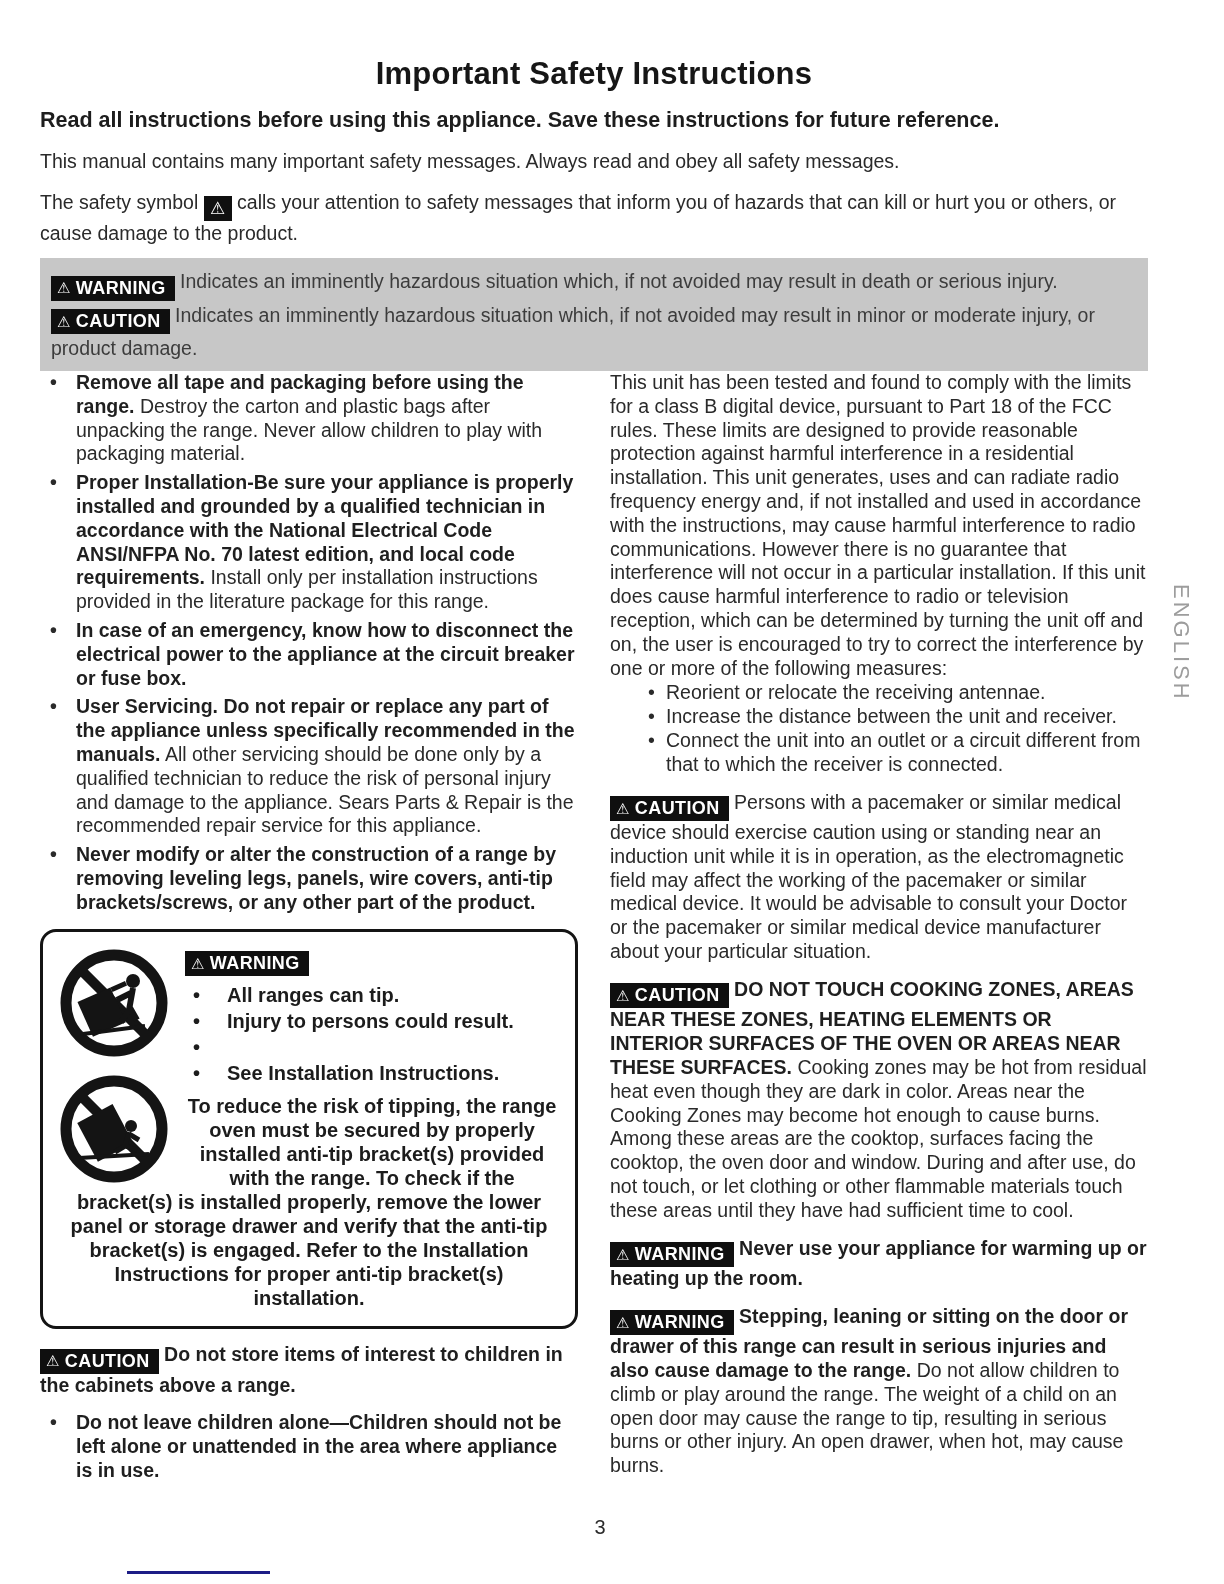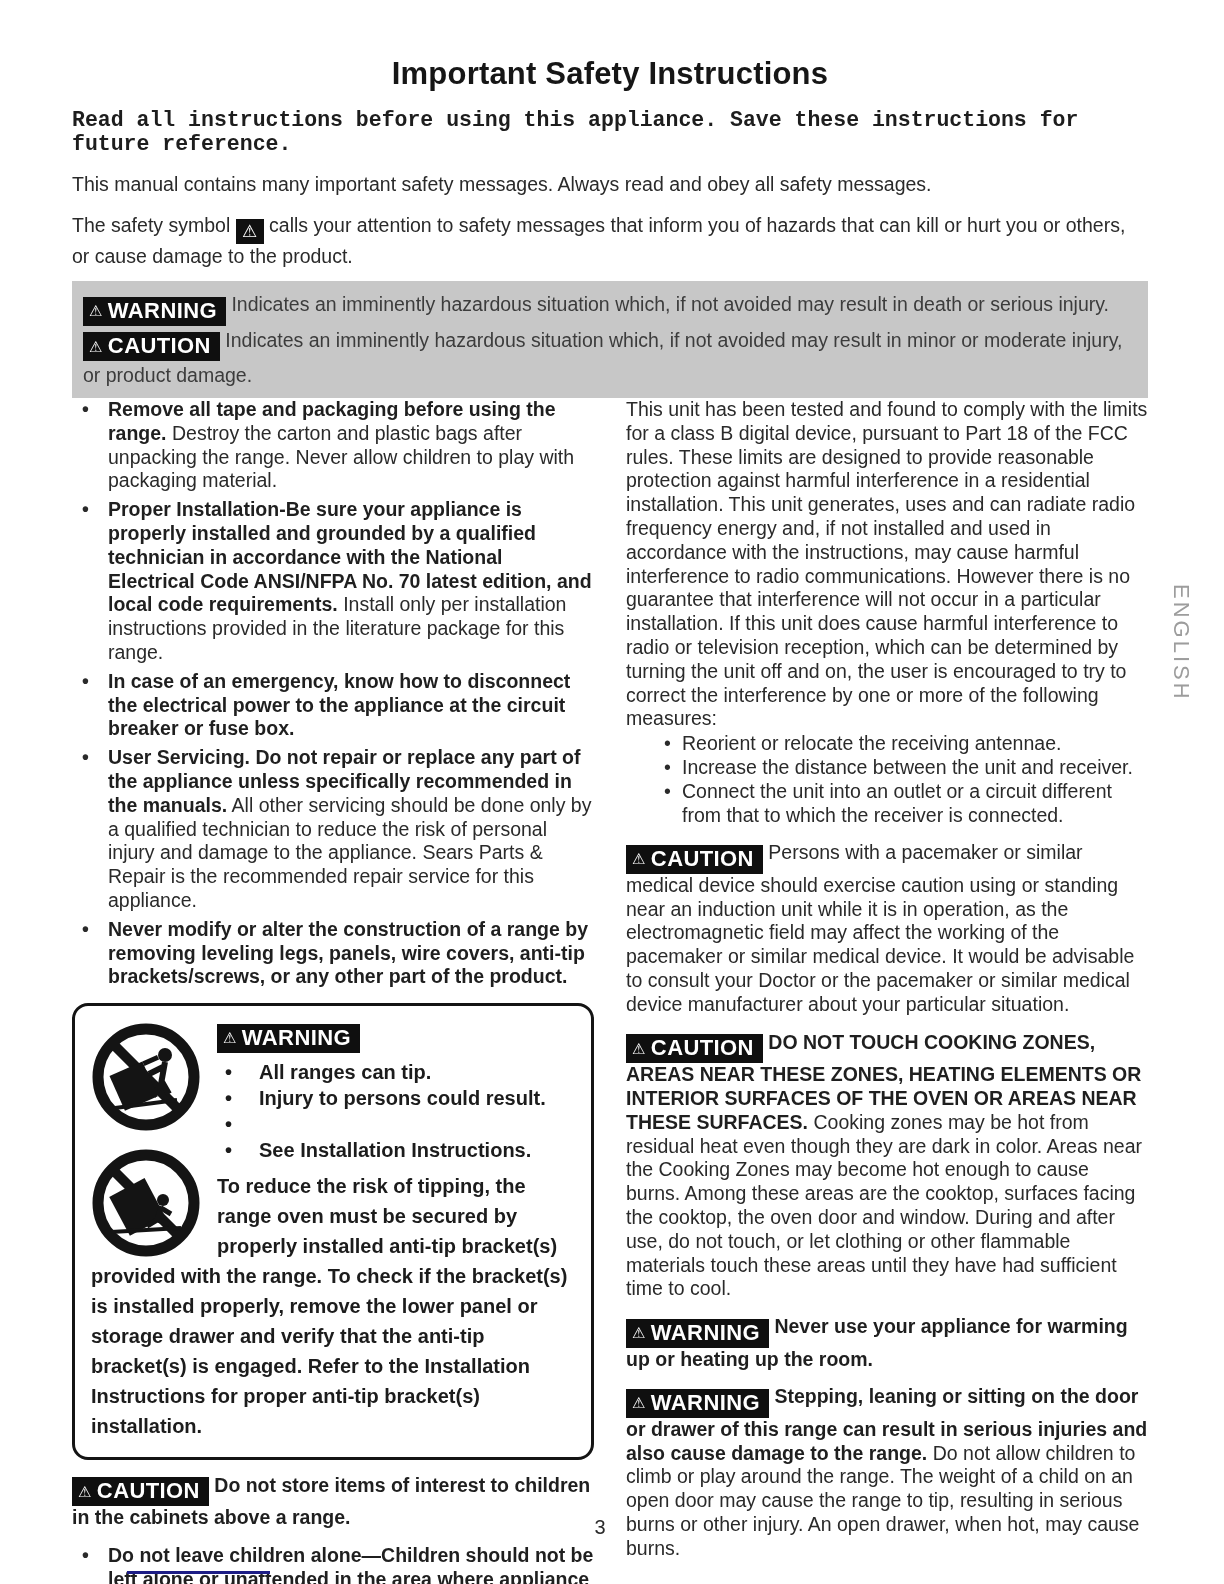--- a/index.html
+++ b/index.html
@@ -1,43 +1,43 @@
 <!DOCTYPE html>
 <html><head>
 <meta charset="utf-8">
 <style>
   html,body { margin:0; padding:0; }
   body {
     width:1224px; height:1584px; position:relative; overflow:hidden;
     background:#ffffff; color:#2a2a2a;
     font-family:"Liberation Sans","DejaVu Sans",sans-serif;
   }
-  .page { position:absolute; inset:0; padding:56px 76px 0 72px; box-sizing:border-box; }
+  .page { position:absolute; inset:0; padding:56px 76px 0 40px; box-sizing:border-box; }
 
   .title { text-align:center; font-size:31px; font-weight:700; color:#161616; margin:0 0 12px 0; letter-spacing:.2px; }
-  .subtitle { font-size:21.5px; font-weight:700; color:#1d1d1d; margin:16px 0 7px 0;font-family:Liberation Mono, monospace; }
+  .subtitle { font-size:21.5px; font-weight:700; color:#1d1d1d; margin:16px 0 7px 0; }
   .intro { font-size:19.5px; line-height:25px; margin:16px 0 2px 0; }
 
   .sym {
     display:inline-flex; align-items:center; justify-content:center;
     width:28px; height:25px; background:#101010; color:#ffffff;
     font-size:17px; line-height:1; vertical-align:-5px;
   }
 
   .graybox { background:#c7c7c7; padding:9px 11px; margin-top:12px; }
   .graybox p { margin:0; font-size:19.5px; line-height:28px; color:#3c3c3c; }
 
   .badge {
     display:inline-flex; align-items:center; gap:5px;
     background:#0f0f0f; color:#ffffff; font-weight:700;
     padding:3px 9px 4px 6px; line-height:1; vertical-align:-5px; letter-spacing:.4px;
     white-space:nowrap;
   }
   .badge .tri { font-size:15px; line-height:1; }
-  .badge .lbl { font-size:22px; line-height:1; }
+  .badge .lbl { font-size:18px; line-height:1; }
 
   .afterbox { font-size:19.5px; line-height:24.5px; margin:12px 0 12px 0; }
 
   .columns { display:flex; gap:32px; }
   .col { flex:1; min-width:0; font-size:19.5px; line-height:23.8px; }
 
   ul.bullets { list-style:none; margin:0; padding:0; }
   ul.bullets li { display:flex; margin:0 0 5px 0; }
   ul.bullets li .mk { flex:0 0 26px; padding-left:10px; font-weight:700; }
   ul.bullets li .btxt { flex:1; }
@@ -45,21 +45,21 @@
 
   .tipbox {
     border:3.5px solid #141414; border-radius:16px;
     padding:14px 16px 16px 16px; margin:14px 0 14px 0;
   }
   .tip-icons { float:left; width:116px; display:flex; flex-direction:column; gap:16px; margin:2px 10px 2px 0; }
   .tip-icons svg { display:block; }
   ul.tipbullets { list-style:none; margin:6px 0 0 0; padding:0; }
   ul.tipbullets li { display:flex; font-weight:700; font-size:20px; line-height:26px; color:#1c1c1c; }
   ul.tipbullets li .mk { flex:0 0 34px; padding-left:8px; }
-  .tippara { font-weight:700; font-size:20px; line-height:30px; color:#1c1c1c; margin:8px 0 0 0; }
+  .tippara { font-weight:700; font-size:20px; line-height:24px; color:#1c1c1c; margin:8px 0 0 0;text-align:center; }
 
   .para { margin:0 0 14px 0; }
   .fcc { margin:0 0 1px 0; }
   ul.subbullets { list-style:none; margin:0 0 6px 0; padding:0 0 0 38px; }
   ul.subbullets li { display:flex; }
   ul.subbullets li .mk { flex:0 0 18px; }
 
   .vertical-label {
     position:absolute; top:584px; right:30px;
     writing-mode:vertical-rl; color:#9d9d9d;

